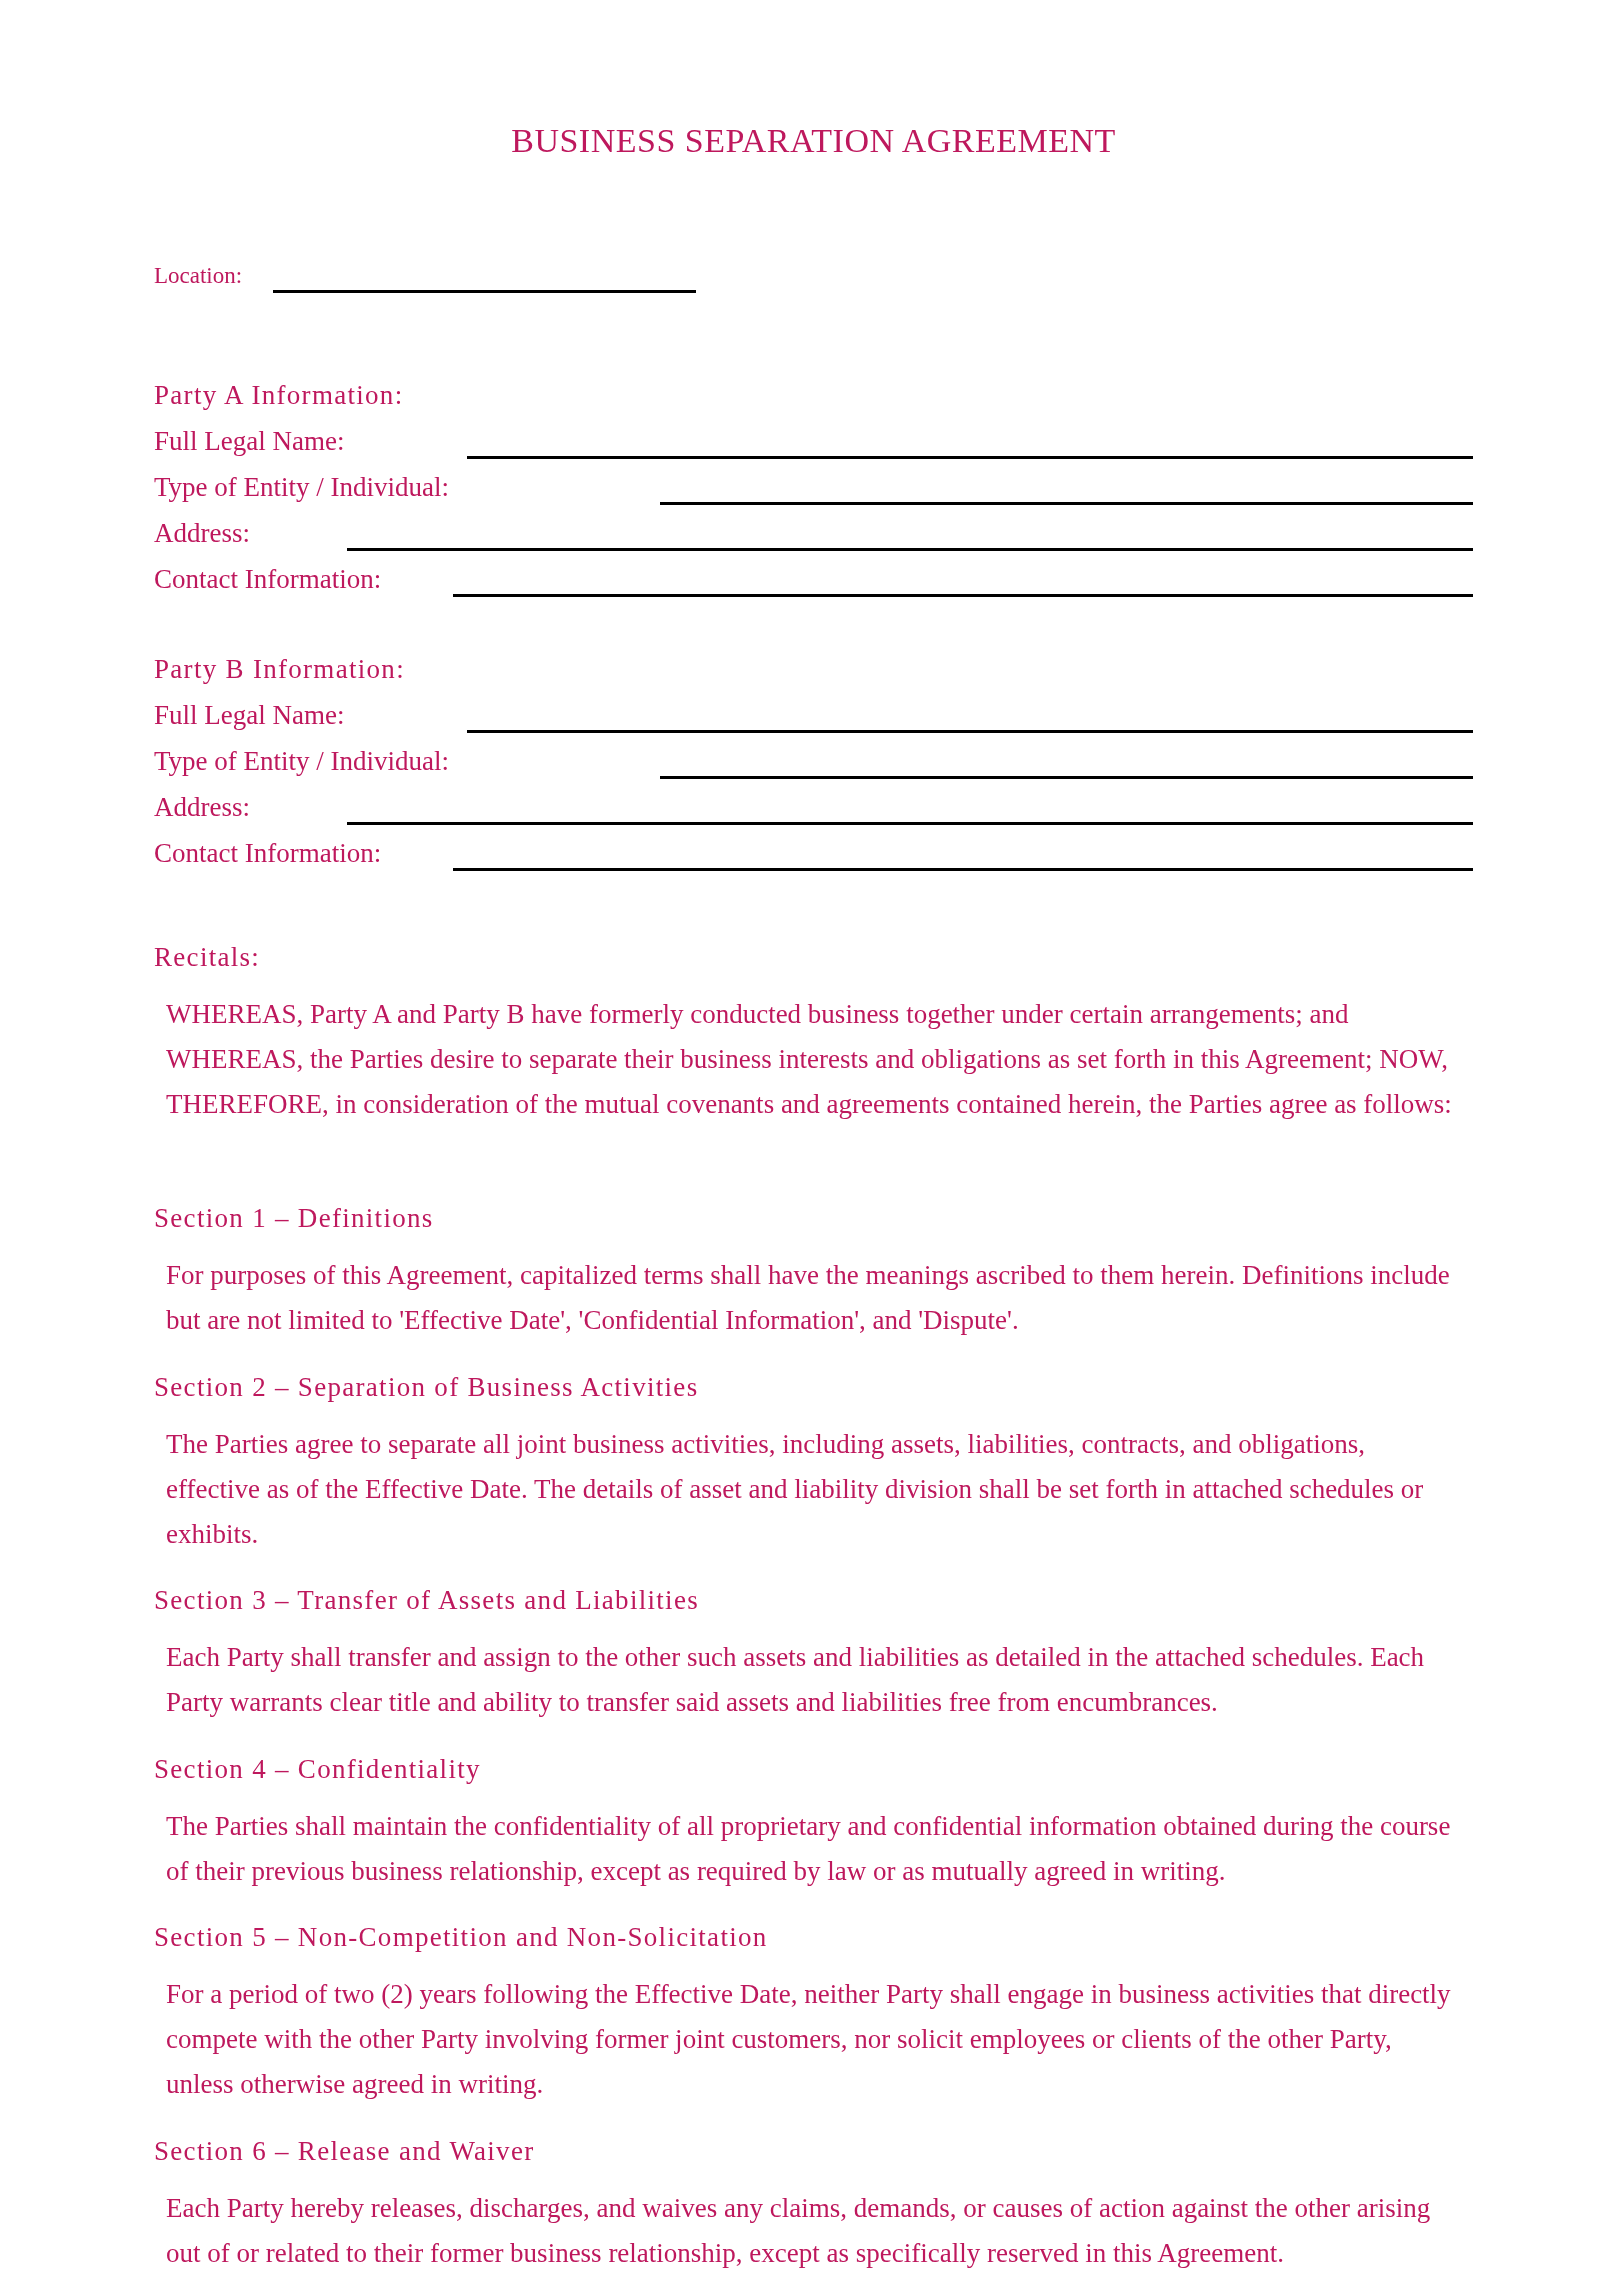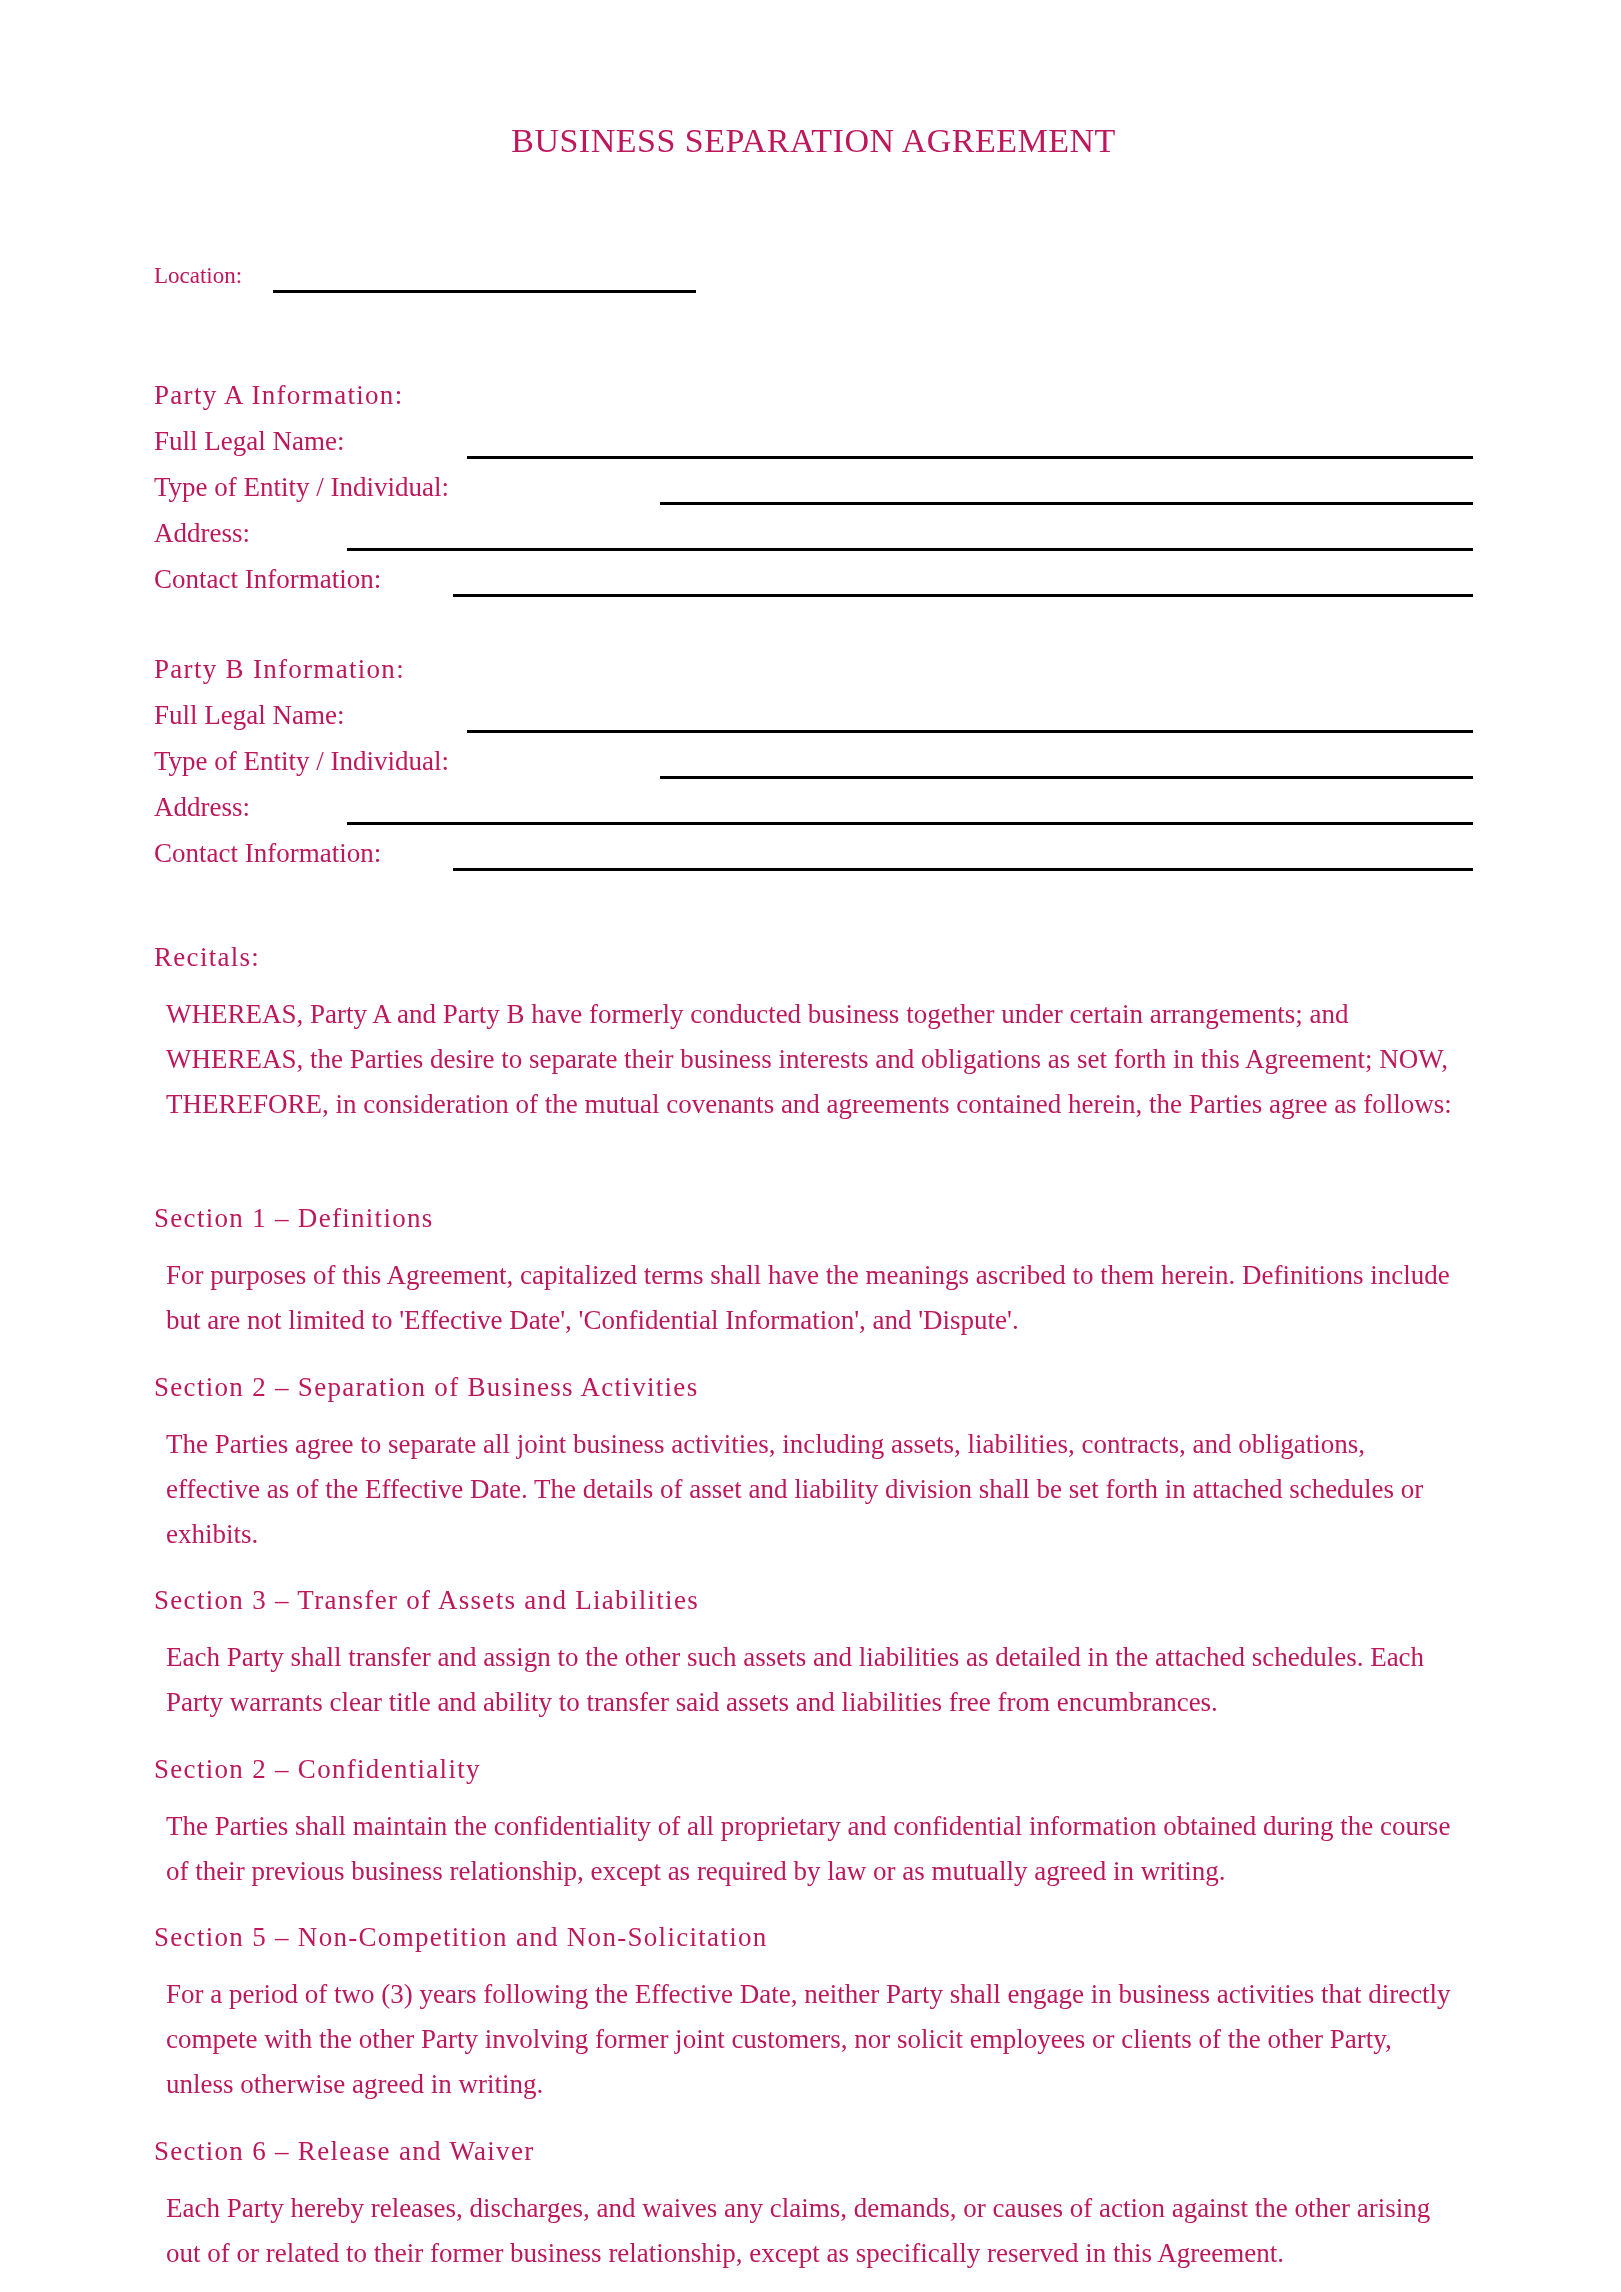--- a/index.html
+++ b/index.html
@@ -145,27 +145,27 @@
       <div class="block-heading">Section 2 – Separation of Business Activities</div>
       <p class="para">The Parties agree to separate all joint business activities, including assets, liabilities, contracts, and obligations, effective as of the Effective Date. The details of asset and liability division shall be set forth in attached schedules or exhibits.</p>
     </div>
 
     <div class="section-block">
       <div class="block-heading">Section 3 – Transfer of Assets and Liabilities</div>
       <p class="para">Each Party shall transfer and assign to the other such assets and liabilities as detailed in the attached schedules. Each Party warrants clear title and ability to transfer said assets and liabilities free from encumbrances.</p>
     </div>
 
     <div class="section-block">
-      <div class="block-heading">Section 2 – Confidentiality</div>
+      <div class="block-heading">Section 4 – Confidentiality</div>
       <p class="para">The Parties shall maintain the confidentiality of all proprietary and confidential information obtained during the course of their previous business relationship, except as required by law or as mutually agreed in writing.</p>
     </div>
 
     <div class="section-block">
       <div class="block-heading">Section 5 – Non-Competition and Non-Solicitation</div>
-      <p class="para">For a period of two (3) years following the Effective Date, neither Party shall engage in business activities that directly compete with the other Party involving former joint customers, nor solicit employees or clients of the other Party, unless otherwise agreed in writing.</p>
+      <p class="para">For a period of two (2) years following the Effective Date, neither Party shall engage in business activities that directly compete with the other Party involving former joint customers, nor solicit employees or clients of the other Party, unless otherwise agreed in writing.</p>
     </div>
 
     <div class="section-block">
       <div class="block-heading">Section 6 – Release and Waiver</div>
       <p class="para">Each Party hereby releases, discharges, and waives any claims, demands, or causes of action against the other arising out of or related to their former business relationship, except as specifically reserved in this Agreement.</p>
     </div>
 
   </div>
 
 </div>

